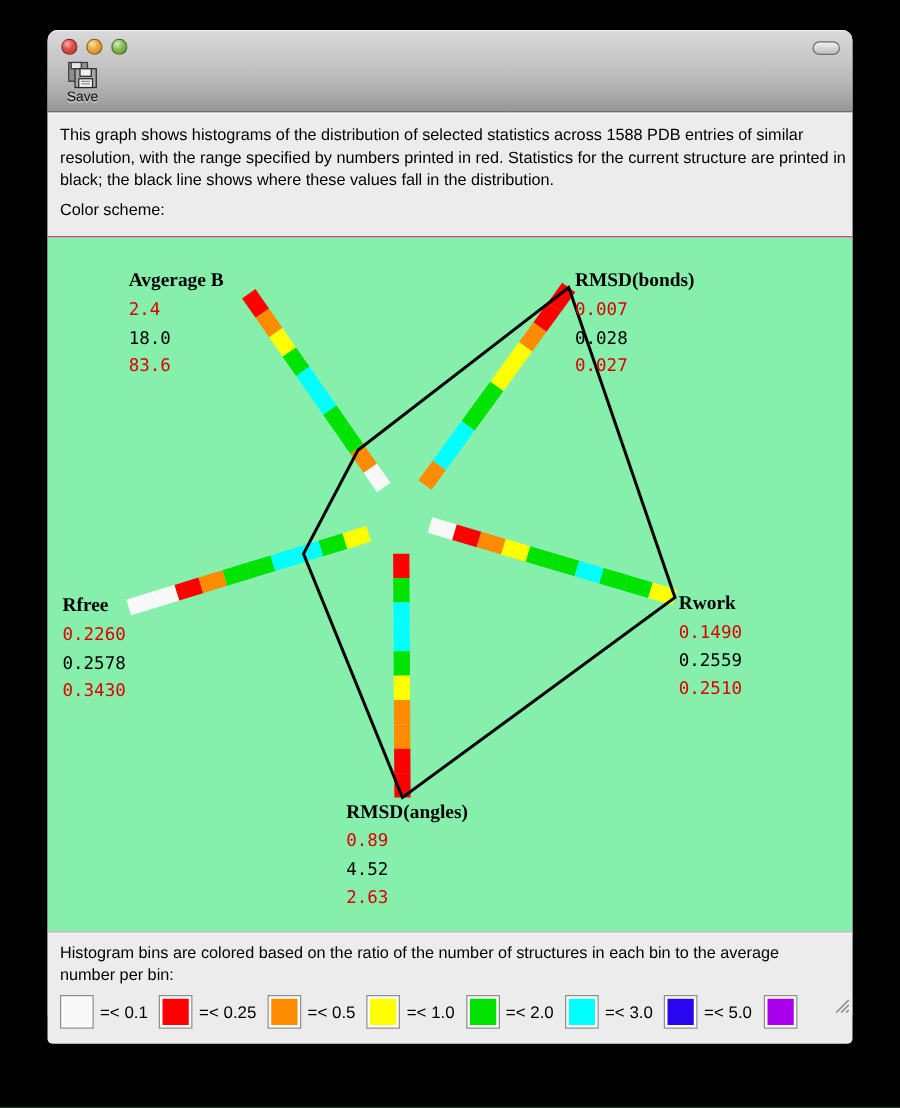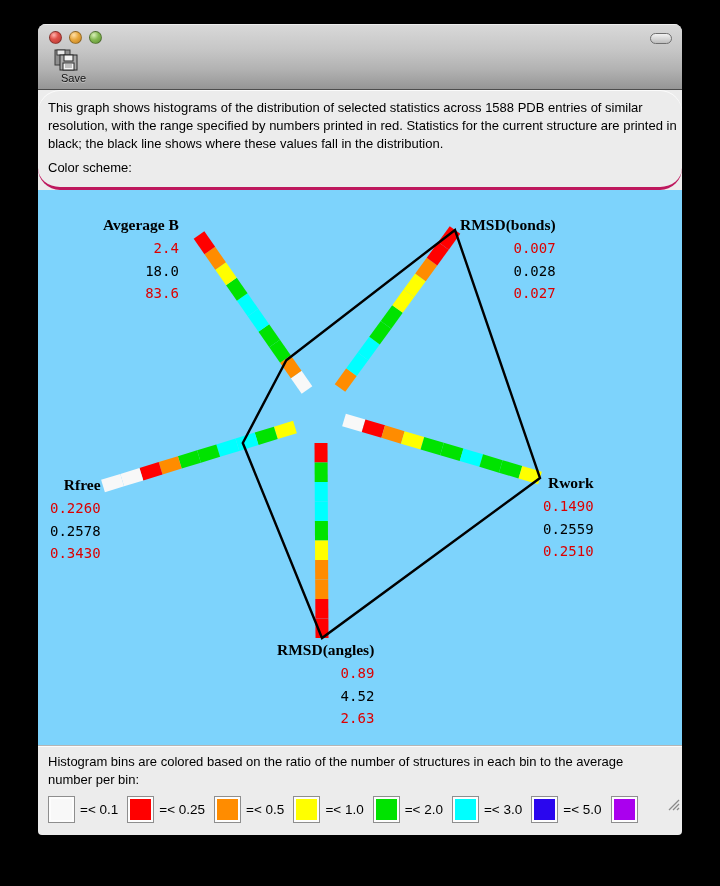--- a/index.html
+++ b/index.html
@@ -28,53 +28,52 @@
     font-size:13px; font-weight:bold; color:#1c1c1c;
     text-shadow:0 1px 0 rgba(255,255,255,0.45);
   }
   #toolbar-toggle {
     position:absolute; right:10px; top:9px; width:22px; height:11px;
     border-radius:6px; border:1px solid #6f6f6f;
     background:linear-gradient(180deg,#f2f2f2,#bdbdbd);
   }
   #toolbar { height:38px; position:relative; }
   #save-button {
-    position:absolute; left:8px; top:-4px; width:40px; text-align:right;
+    position:absolute; left:8px; top:-4px; width:40px; text-align:center;
     cursor:default;
   }
   #save-button svg { display:block; margin:0 auto; }
   #save-label { font-size:11px; color:#111; display:block; margin-top:0px;
                 text-shadow:0 1px 0 rgba(255,255,255,0.4);}
   
   #desc-section {
-    height:100px; background:#ececec; border-bottom:3px solid #be185d;
+    height:100px; background:#ececec; border-bottom:1px solid #be185d;
     padding:9px 24px 0 10px; position:relative;
     box-shadow:inset 0 1px 0 rgba(255,255,255,0.8);
-    border-radius:22px;
   }
   #description { font-size:13px; line-height:1.38; color:#000; width:632px; }
   #color-scheme-row { margin-top:7px; display:flex; align-items:flex-end; }
   #color-scheme-label { font-size:13px; color:#000; }
   #color-scheme-select {
     margin-left:13px; width:226px; height:22px; display:flex; align-items:center;
     border:1px solid #8a8a8a; border-radius:5px; background:#fff;
     box-shadow:0 1px 1px rgba(0,0,0,0.15);
   }
   #color-scheme-value { flex:1; font-size:13px; padding-left:9px; color:#000; }
   #stepper {
     width:19px; height:20px; border-left:1px solid #8a8a8a; border-radius:0 4px 4px 0;
     background:linear-gradient(180deg,#cfe0f5 0%,#8db2e3 45%,#5d8cd3 55%,#86aede 100%);
     display:flex; flex-direction:column; align-items:center; justify-content:center;
   }
   .tri-up    { width:0;height:0;border-left:4px solid transparent;border-right:4px solid transparent;
                border-bottom:5px solid #101010; margin-bottom:2px;}
   .tri-down  { width:0;height:0;border-left:4px solid transparent;border-right:4px solid transparent;
                border-top:5px solid #101010;}
   
-  #plot-area { height:555px; background:#7dd3fc; position:relative;text-align:right; }
+  #plot-area { height:555px; background:#86efac; position:relative; }
   #radar-svg { position:absolute; left:0; top:0; }
   .stat-block { position:absolute; }
   .stat-title { font-family:"Liberation Serif", serif; font-weight:bold; font-size:15.5px;
                 color:#000; margin-bottom:3px; white-space:nowrap; }
   .stat-row { font-family:"DejaVu Sans Mono", monospace; font-size:14px; line-height:22.5px;
               white-space:nowrap; }
   
   #legend-section {
     height:68px; background:#ececec; border-top:1px solid #b5b5b5; position:relative;
     padding:7px 10px 0 10px;

